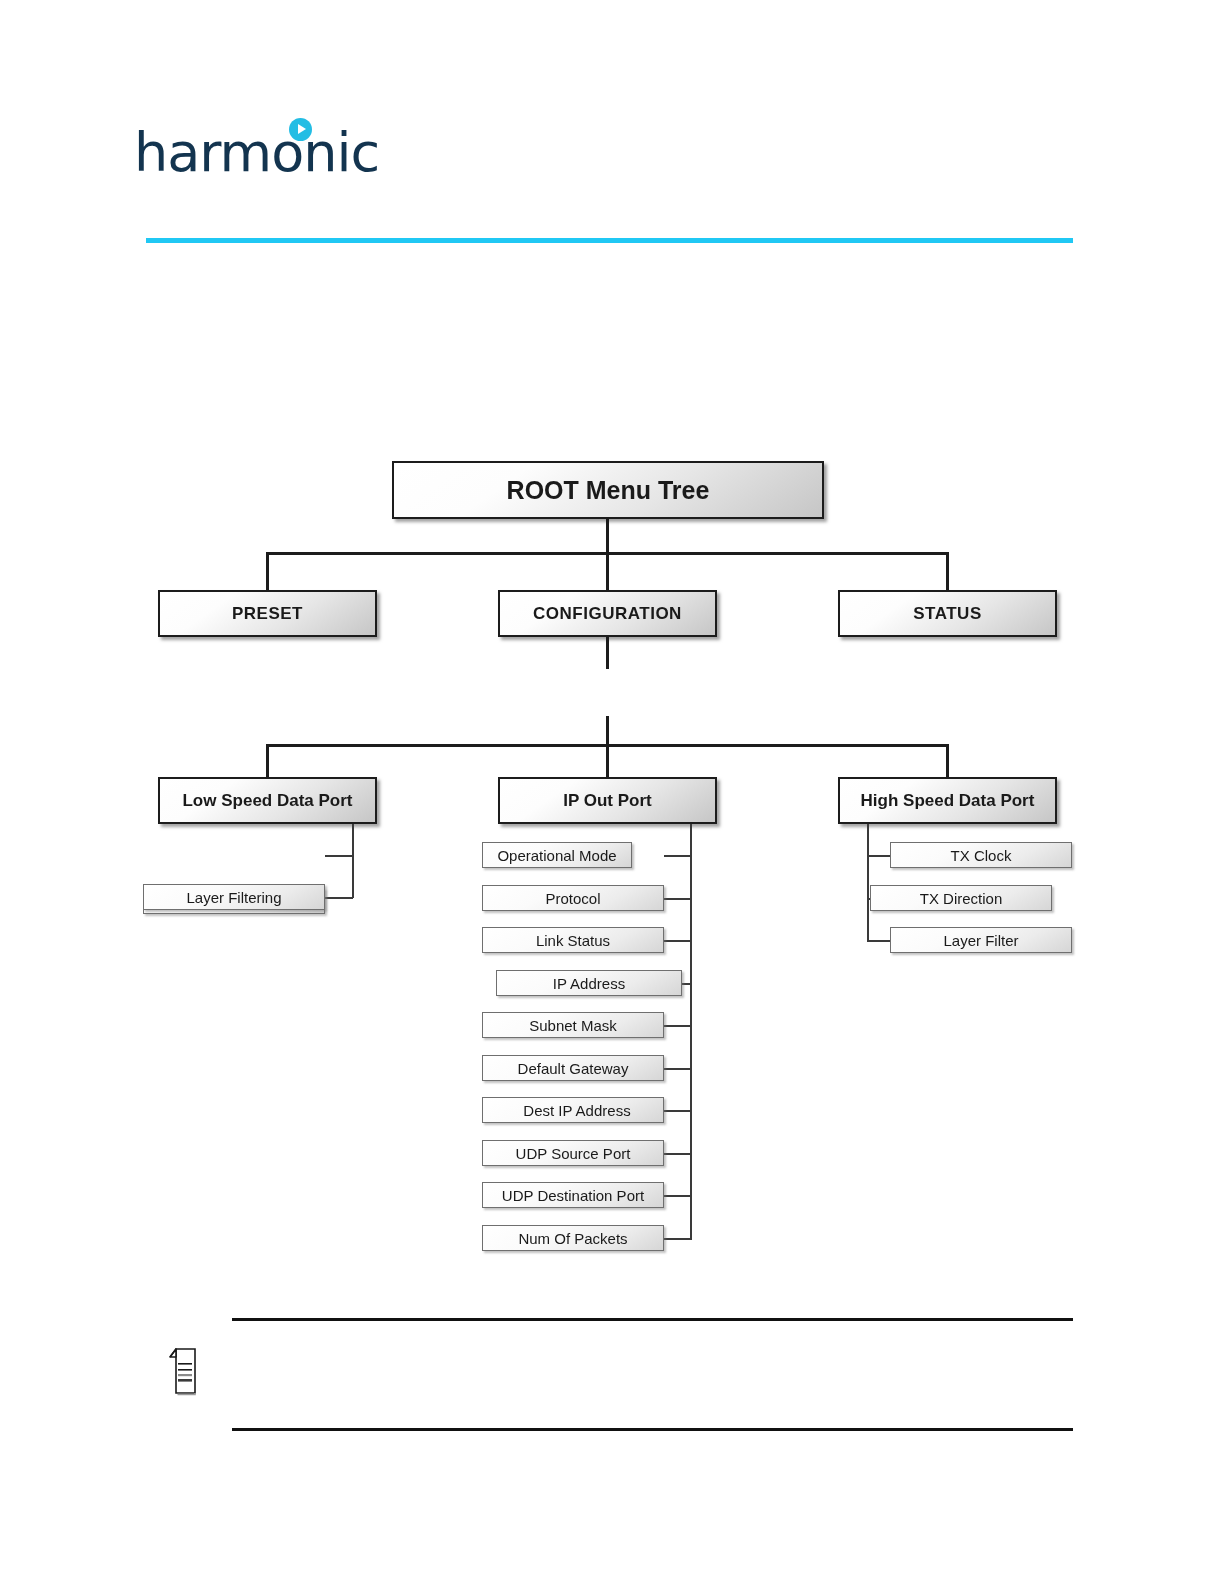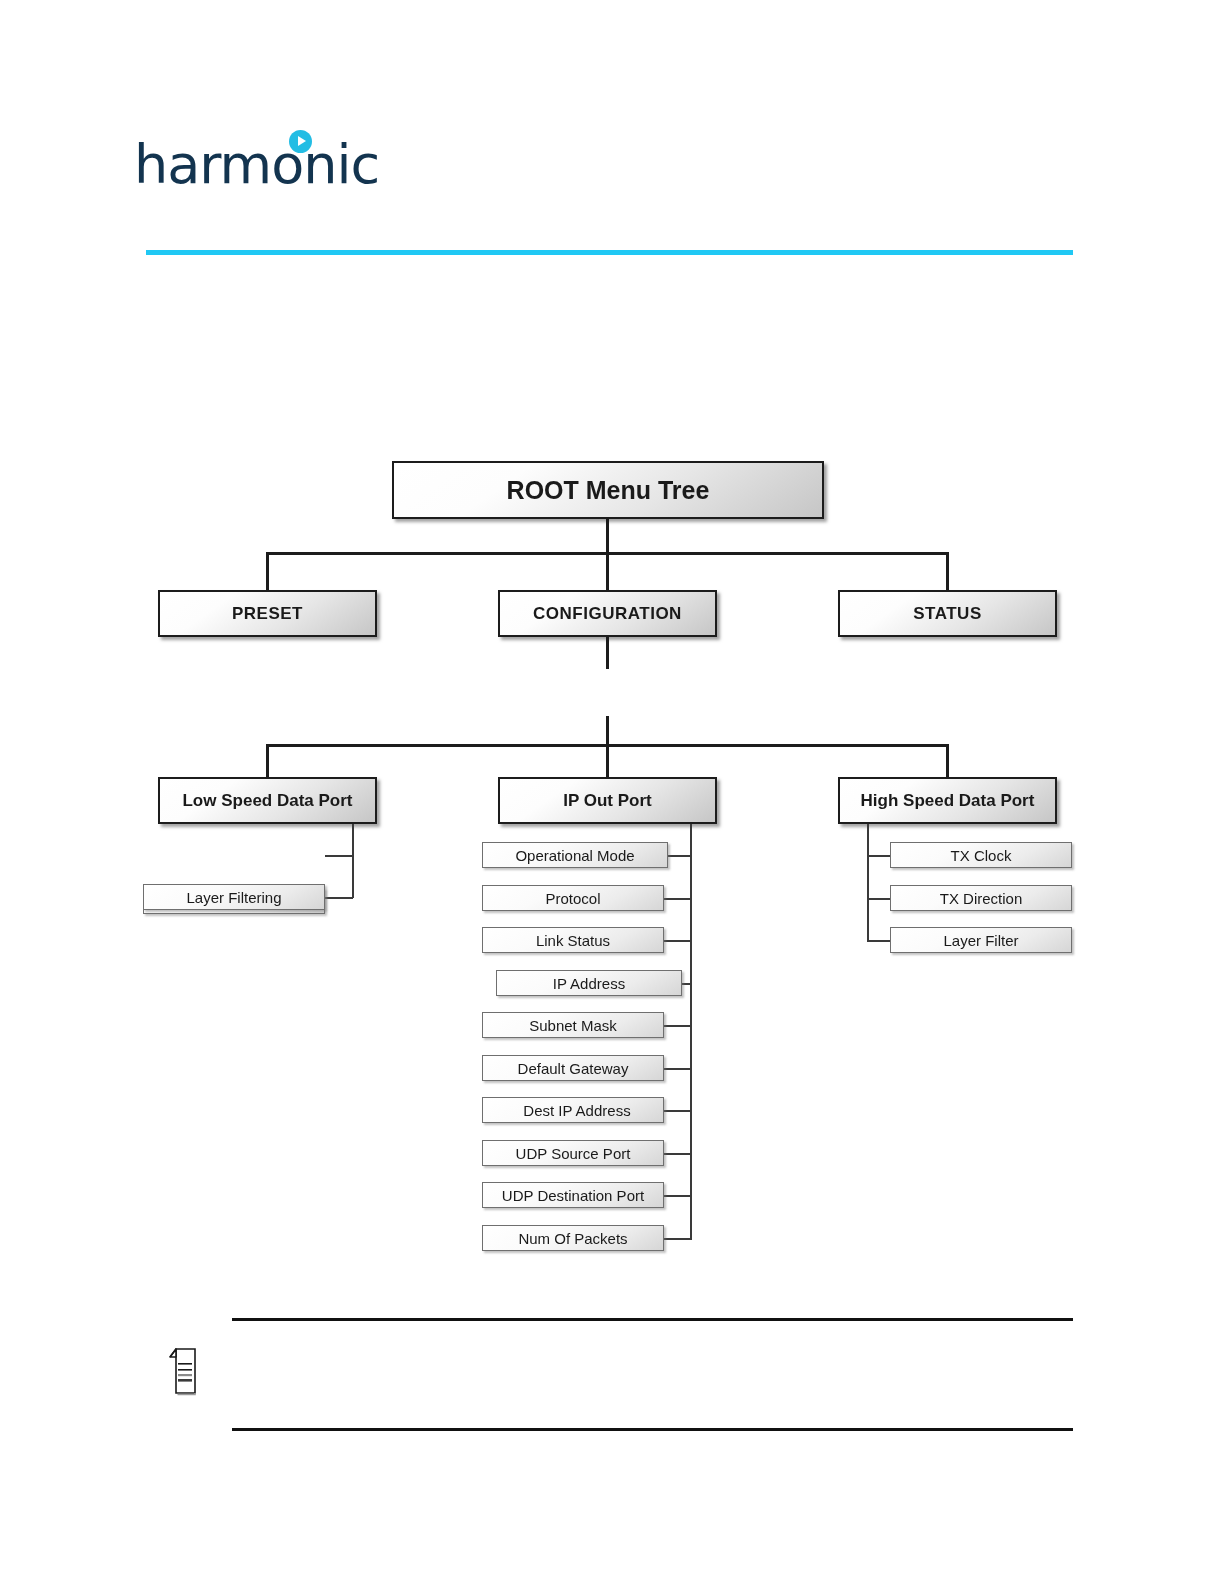--- a/index.html
+++ b/index.html
@@ -12,21 +12,21 @@
     width: 1224px;
     height: 1584px;
     position: relative;
     font-family: "Liberation Sans", sans-serif;
     overflow: hidden;
   }
 
   
   #page-header {
     position: absolute;
-    left: 0; top: 12px;
+    left: 0; top: 0;
     width: 1068px;
     height: 260px;
   }
   #logo {
     position: absolute;
     left: 134px;
     top: 118px;
     width: 230px;
     height: 72px;
   }
@@ -222,21 +222,21 @@
   <div class="ln thin h" style="left:664px; top:898px; width:27px; height:1.5px;"></div>
   <div class="ln thin h" style="left:664px; top:940px; width:27px; height:1.5px;"></div>
   <div class="ln thin h" style="left:664px; top:983px; width:27px; height:1.5px;"></div>
   <div class="ln thin h" style="left:664px; top:1025px; width:27px; height:1.5px;"></div>
   <div class="ln thin h" style="left:664px; top:1068px; width:27px; height:1.5px;"></div>
   <div class="ln thin h" style="left:664px; top:1110px; width:27px; height:1.5px;"></div>
   <div class="ln thin h" style="left:664px; top:1153px; width:27px; height:1.5px;"></div>
   <div class="ln thin h" style="left:664px; top:1195px; width:27px; height:1.5px;"></div>
   <div class="ln thin h" style="left:664px; top:1238px; width:27px; height:1.5px;"></div>
 
-  <div class="node leaf" style="left:482px; top:842px; width:186px; height:26px; font-size:15px;">
+  <div class="node leaf" style="left:482px; top:842px; width:150px; height:26px; font-size:15px;">
     <span>Operational Mode</span>
   </div>
   <div class="node leaf" style="left:482px; top:885px; width:182px; height:26px; font-size:15px;">
     <span>Protocol</span>
   </div>
   <div class="node leaf" style="left:482px; top:927px; width:182px; height:26px; font-size:15px;">
     <span>Link Status</span>
   </div>
   <div class="node leaf" style="left:482px; top:970px; width:186px; height:26px; font-size:15px;margin-left:14px;">
     <span>IP Address</span>
@@ -261,21 +261,21 @@
   </div>
 
   <div class="ln thin v" style="left:867px; top:824px; width:1.5px; height:117px;"></div>
   <div class="ln thin h" style="left:867px; top:855px; width:23px; height:1.5px;"></div>
   <div class="ln thin h" style="left:867px; top:898px; width:23px; height:1.5px;"></div>
   <div class="ln thin h" style="left:867px; top:940px; width:23px; height:1.5px;"></div>
 
   <div class="node leaf" style="left:890px; top:842px; width:182px; height:26px; font-size:15px;">
     <span>TX Clock</span>
   </div>
-  <div class="node leaf" style="left:890px; top:885px; width:182px; height:26px; font-size:15px;">
+  <div class="node leaf" style="left:870px; top:885px; width:182px; height:26px; font-size:15px;">
     <span>TX Direction</span>
   </div>
   <div class="node leaf" style="left:890px; top:927px; width:182px; height:26px; font-size:15px;">
     <span>Layer Filter</span>
   </div>
 
 </div>
 
 <div id="note-block">
   <div id="note-rule-top"></div>

